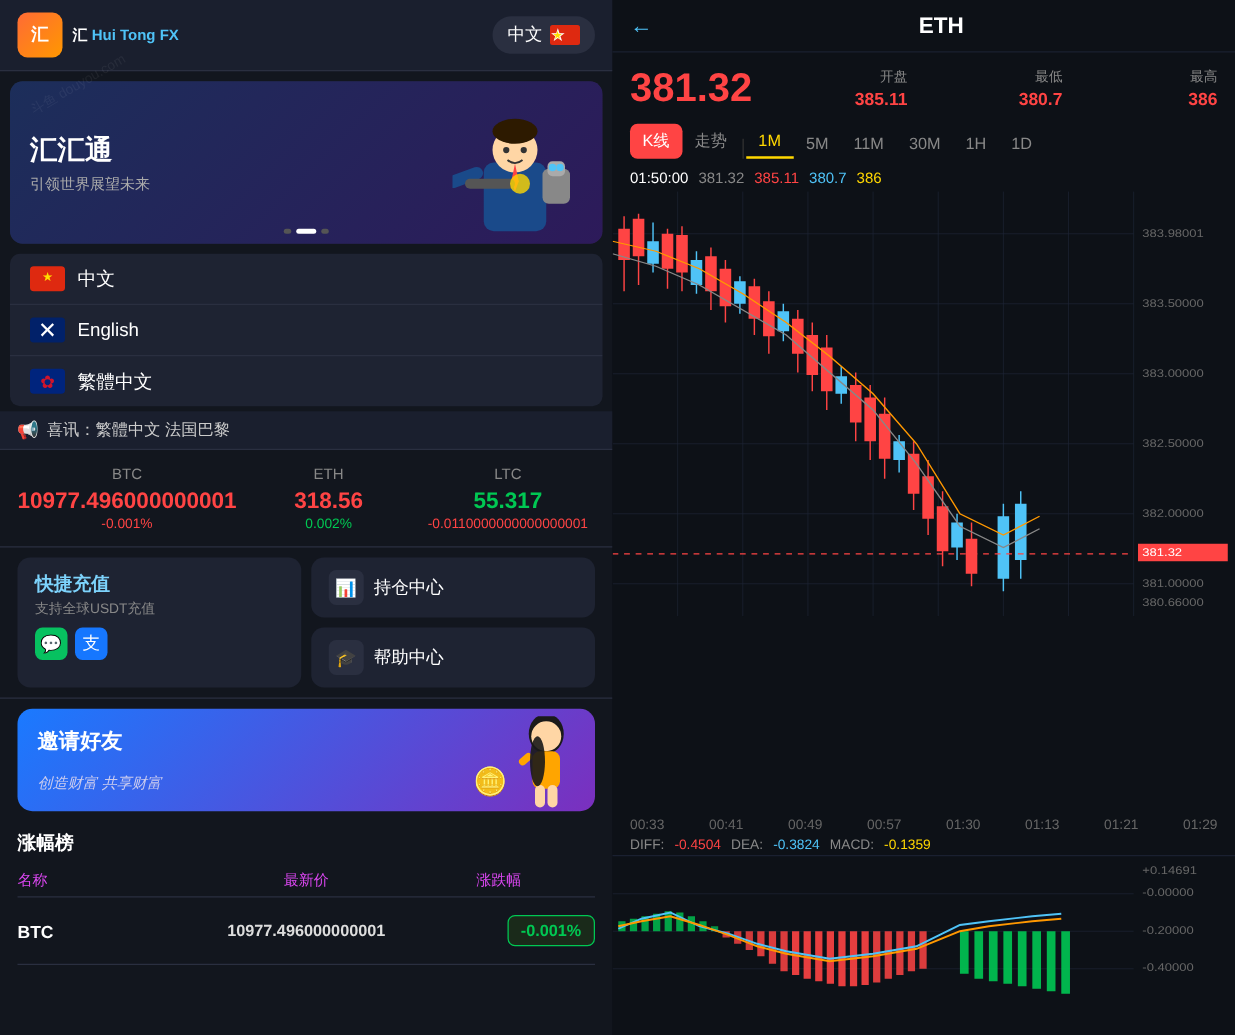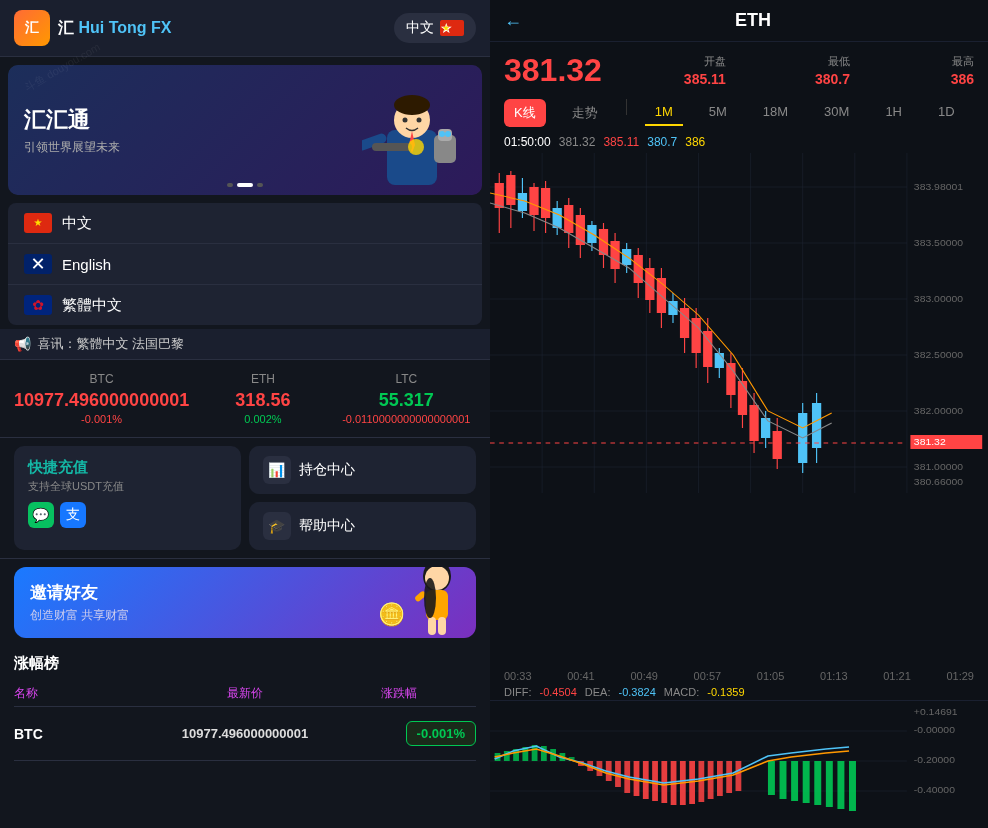--- a/index.html
+++ b/index.html
@@ -39,21 +39,21 @@
     }
     .logo-icon {
       width: 36px; height: 36px;
       background: linear-gradient(135deg, #ff6b35, #ff9800);
       border-radius: 8px;
       display: flex; align-items: center; justify-content: center;
       color: white; font-weight: bold; font-size: 14px;
     }
     .logo-text {
       color: white;
-      font-size: 16px;
+      font-size: 12px;
       font-weight: bold;
     }
     .logo-text span { color: #4fc3f7; }
     .lang-btn {
       display: flex;
       align-items: center;
       gap: 6px;
       background: #2a2f40;
       border-radius: 20px;
       padding: 6px 12px;
@@ -214,21 +214,21 @@
     }
     .action-card {
       background: #1e2332;
       border-radius: 10px;
       padding: 12px 14px;
       cursor: pointer;
     }
     .action-card.big {
       padding: 12px 14px;
     }
-    .action-title { color: #14b8a6; font-size: 15px; font-weight: bold; }
+    .action-title { color: #7dd3fc; font-size: 15px; font-weight: bold; }
     .action-subtitle { color: #888; font-size: 11px; margin-top: 2px; }
     .action-icons { display: flex; gap: 6px; margin-top: 8px; }
     .pay-icon {
       width: 26px; height: 26px;
       border-radius: 6px;
       display: flex; align-items: center; justify-content: center;
       font-size: 14px;
     }
     .action-right {
       display: flex;
@@ -261,21 +261,21 @@
       border-radius: 12px;
       padding: 14px 16px;
       display: flex;
       align-items: center;
       justify-content: space-between;
       position: relative;
       overflow: hidden;
     }
     .invite-text {}
     .invite-title { color: white; font-size: 17px; font-weight: bold; }
-    .invite-sub { color: #cce; font-size: 12px; margin-top: 3px; }
+    .invite-sub { color: #cce; font-size: 12px; margin-top: 14px; font-style: italic; }
 
     
     .table-section {
       padding: 8px 14px;
       flex: 1;
     }
     .table-title {
       color: white;
       font-size: 15px;
       font-weight: bold;
@@ -352,22 +352,22 @@
       font-weight: bold;
     }
     .stat-group { text-align: right; }
     .stat-label { color: #888; font-size: 11px; margin-bottom: 2px; text-align: right; }
     .stat-value { font-size: 14px; font-weight: bold; }
 
     
     .chart-tabs {
       display: flex;
       padding: 0 14px 6px;
-      gap: 16px;
-      align-items: flex-start;
+      gap: 0;
+      align-items: flex-end;
     }
     .tab-btn {
       padding: 5px 10px;
       border-radius: 6px;
       font-size: 13px;
       cursor: pointer;
       color: #888;
       background: transparent;
       border: none;
     }
@@ -638,21 +638,21 @@
       <div class="stat-value red">386</div>
     </div>
   </div>
 
   <div class="chart-tabs">
     <button class="tab-btn active-type">K线</button>
     <button class="tab-btn">走势</button>
     <div class="period-sep"></div>
     <button class="tab-btn active-period">1M</button>
     <button class="tab-btn">5M</button>
-    <button class="tab-btn">18M</button>
+    <button class="tab-btn">11M</button>
     <button class="tab-btn">30M</button>
     <button class="tab-btn">1H</button>
     <button class="tab-btn">1D</button>
   </div>
 
   <div class="ts-row">
     <span class="ts-val">01:50:00</span>
     <span class="ts-open">381.32</span>
     <span class="ts-close">385.11</span>
     <span class="ts-low">380.7</span>
@@ -783,36 +783,36 @@
       <text x="366" y="317" fill="#666" font-size="9">381.00000</text>
       <text x="366" y="332" fill="#666" font-size="9">380.66000</text>
     </svg>
   </div>
 
   <div class="time-axis" style="padding: 2px 14px 2px 14px;">
     <span>00:33</span>
     <span>00:41</span>
     <span>00:49</span>
     <span>00:57</span>
-    <span>01:05</span>
+    <span>01:30</span>
     <span>01:13</span>
     <span>01:21</span>
     <span>01:29</span>
   </div>
 
   <div class="macd-labels">
     <span class="macd-diff">DIFF:</span>
     <span class="macd-val1">-0.4504</span>
     <span class="macd-diff">DEA:</span>
     <span class="macd-val2">-0.3824</span>
     <span class="macd-diff">MACD:</span>
     <span class="macd-val3">-0.1359</span>
   </div>
 
-  <div class="macd-area" style="position:relative; height:128px;">
+  <div class="macd-area" style="position:relative; height:144px;">
     <svg width="100%" height="120" viewBox="0 0 430 120" preserveAspectRatio="none">
 
       <line stroke="#1e2535" stroke-width="0.5" x1="0" y1="30" x2="360" y2="30"></line>
       <line stroke="#1e2535" stroke-width="0.5" x1="0" y1="60" x2="360" y2="60"></line>
       <line stroke="#1e2535" stroke-width="0.5" x1="0" y1="90" x2="360" y2="90"></line>
 
       <rect x="4" y="52" width="5" height="8" fill="#00c853" opacity="0.8"></rect>
       <rect x="12" y="50" width="5" height="10" fill="#00c853" opacity="0.8"></rect>
       <rect x="20" y="48" width="5" height="12" fill="#00c853" opacity="0.8"></rect>
       <rect x="28" y="46" width="5" height="14" fill="#00c853" opacity="0.8"></rect>

